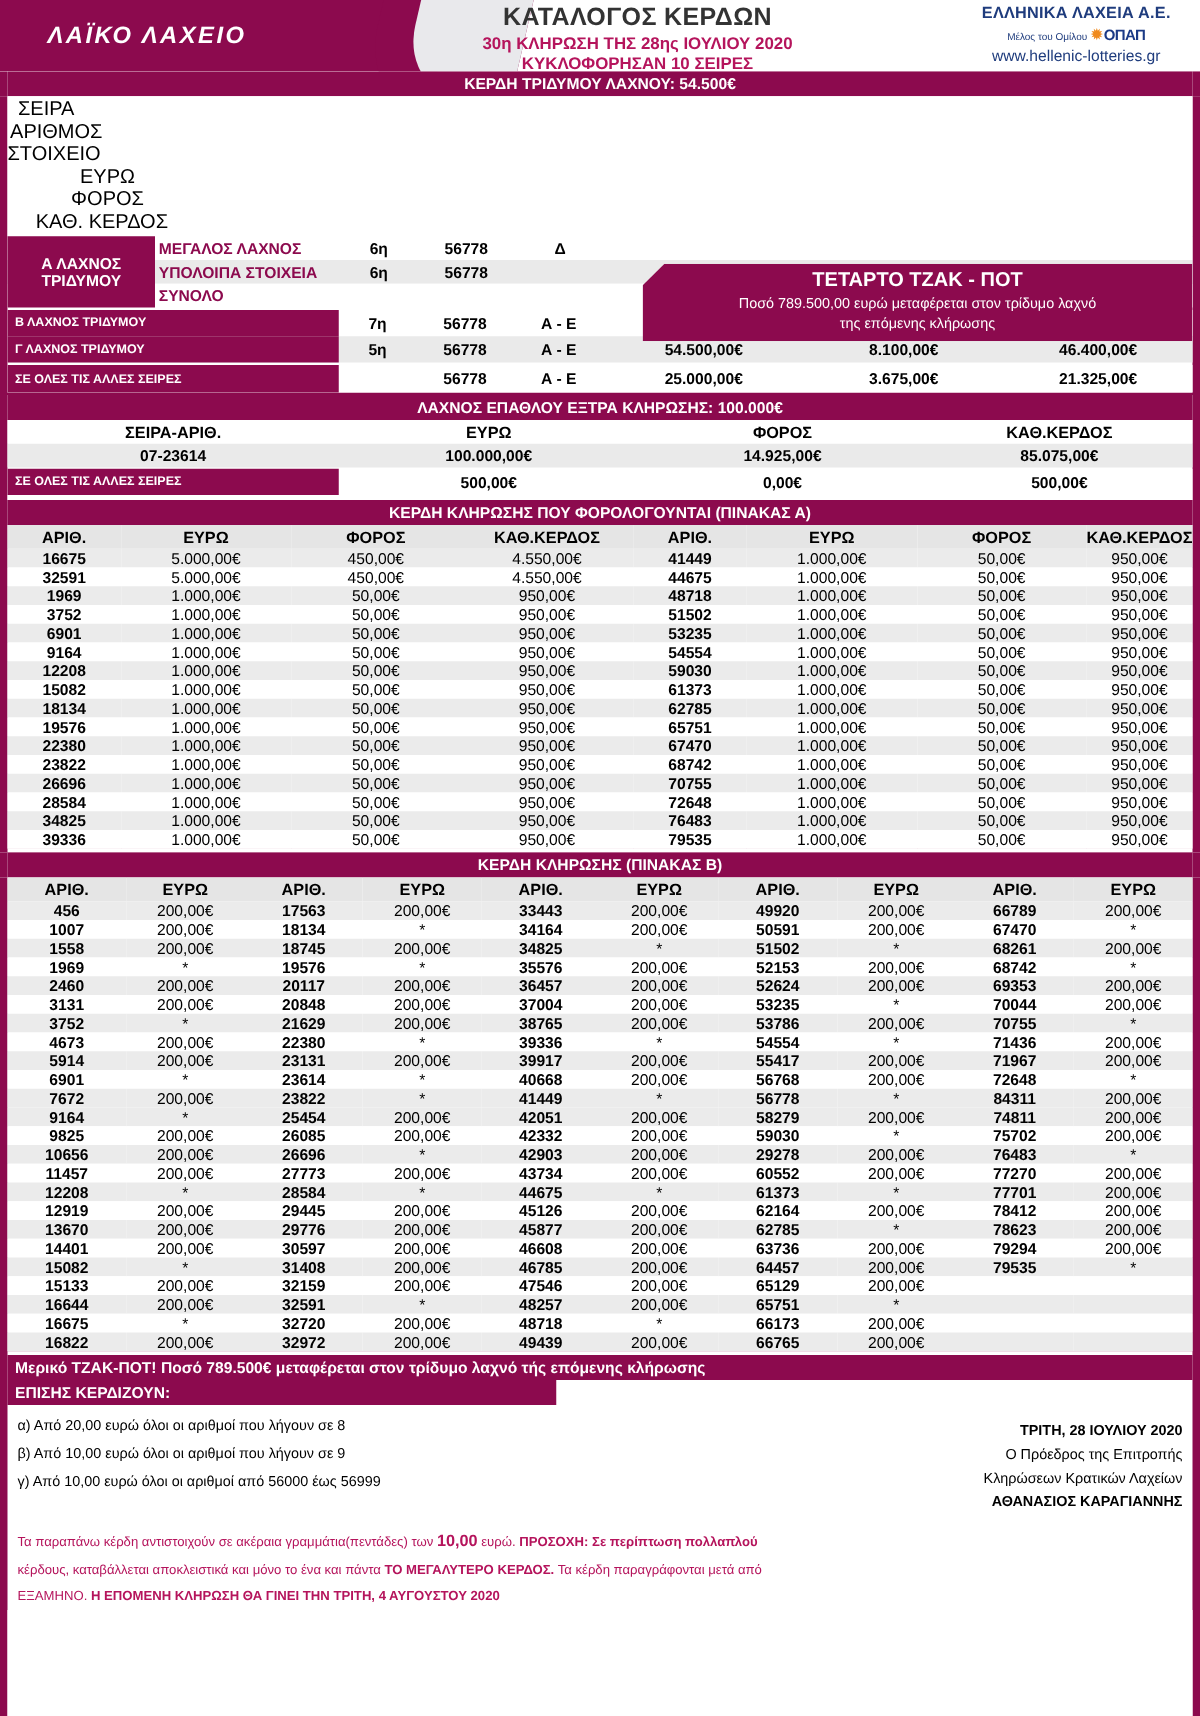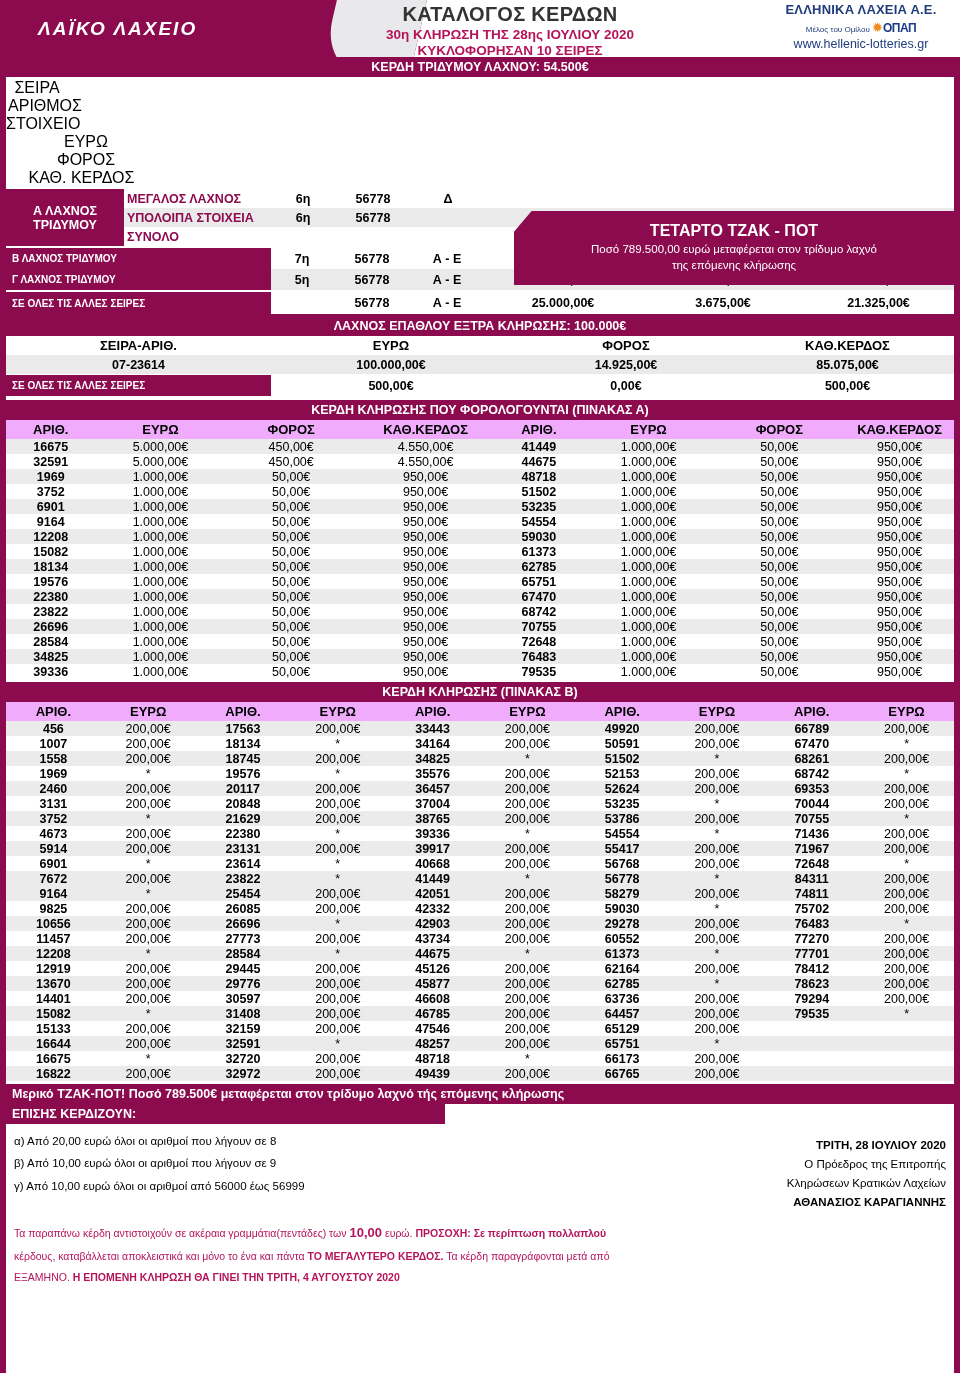--- a/index.html
+++ b/index.html
@@ -73,32 +73,32 @@
   .zebra{background:#eaeaea;}
   .plain{background:#ffffff;}
 
   .tagbox{
     background:#8c0a4e;color:#fff;font-weight:bold;font-size:10px;
     padding:2px 6px;display:flex;align-items:center;
   }
   .subl{width:145px;color:#8c0a4e;font-weight:bold;font-size:12.5px;padding-left:3px;}
 
   .jackbox{
-    position:absolute;right:0;top:22px;width:440px;height:74px;
+    position:absolute;right:0;top:22px;width:440px;height:62px;
     background:#8c0a4e;color:#fff;
     clip-path:polygon(4% 0,100% 0,100% 100%,0 100%,0 28%);
     display:flex;flex-direction:column;align-items:center;justify-content:center;
   }
   .jackbox .jt{font-size:16px;font-weight:bold;margin-bottom:2px;}
   .jackbox .js{font-size:11.5px;line-height:1.35;text-align:center;}
 
   
   .tblwrap{background:#8c0a4e;padding:0 6px;}
   .tbl{width:100%;border-collapse:collapse;background:#fff;font-size:12.5px;}
-  .tbl th{font-weight:bold;font-size:13px;padding:2px 12px;background:#f0abfc;}
+  .tbl th{font-weight:bold;font-size:13px;padding:2px 0;background:#e5e5e5;}
   .tbl td{padding:0.5px 0;}
   .tbl tr.z td{background:#ebebeb;}
   .tbl tr.w td{background:#ffffff;}
   .num{text-align:center;font-weight:bold;}
   .amt{text-align:center;}
 
   
   .footwrap{background:#8c0a4e;padding:0 6px 6px 6px;}
   .footinner{background:#fff;position:relative;}
   .jackline{background:#8c0a4e;color:#fff;font-weight:bold;font-size:12.5px;padding:3px 6px;}

